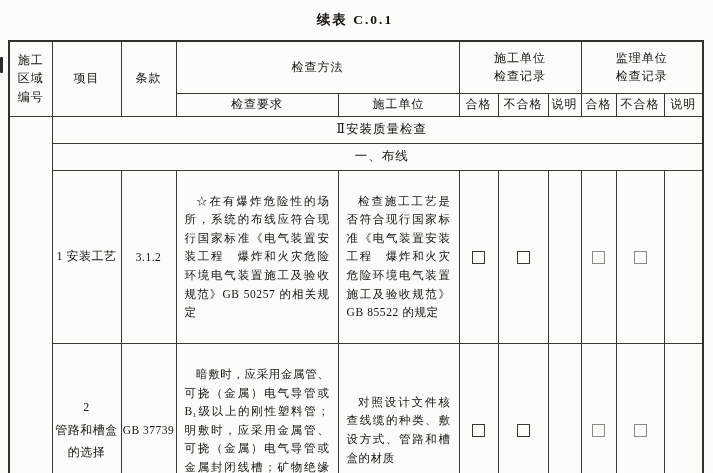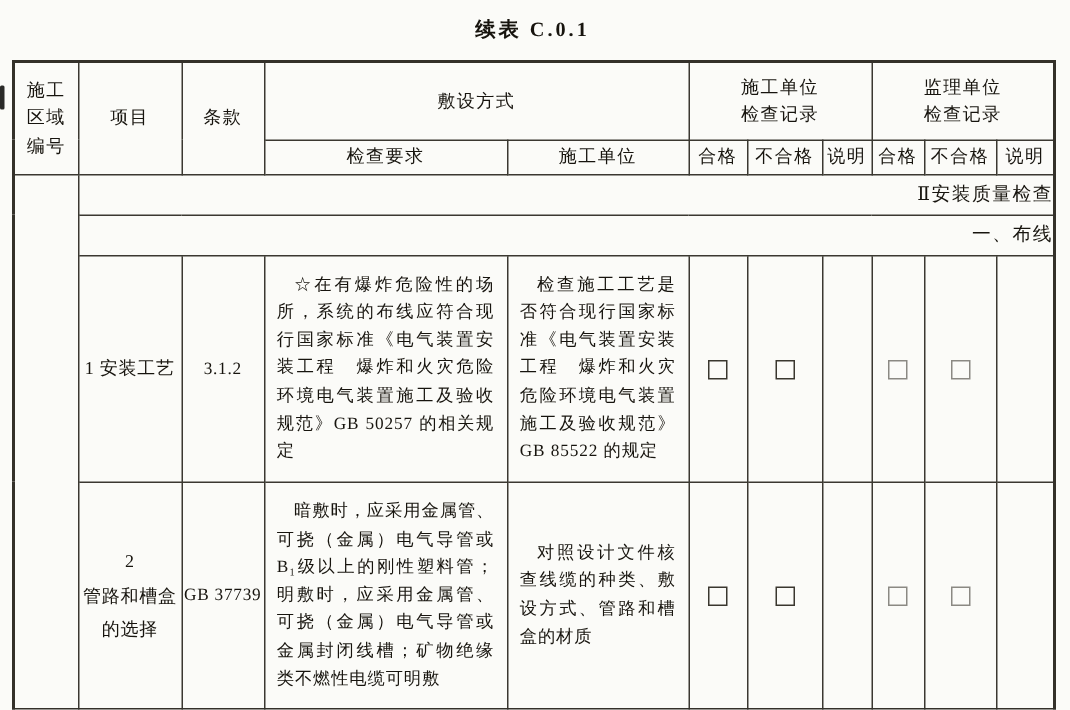--- a/index.html
+++ b/index.html
@@ -21,26 +21,26 @@
     border-collapse:collapse; table-layout:fixed;
     border:2px solid #34312a;
   }
   th, td {
     border:1px solid #3b3831; padding:0; margin:0;
     font-weight:normal; font-size:12px; text-align:center;
     vertical-align:middle; overflow:hidden;
   }
   .pre { white-space:pre-line; line-height:1.55; }
   .hdr { font-size:12px; letter-spacing:1px; }
-  .sec-cell { text-align:right; padding-left:9px; font-size:12.5px; letter-spacing:1px; }
+  .sec-cell { text-align:center; padding-left:9px; font-size:12.5px; letter-spacing:1px; }
   .sec-cell.indent { }
   .item-cell { font-size:12px; letter-spacing:0.5px; line-height:1.9; }
   .clause-cell { font-size:11.5px; letter-spacing:0.5px;text-align:center; }
   .txt-cell {
-    text-align:justify; padding:10px 8px; font-size:11.5px;
+    text-align:justify; padding:21px 8px; font-size:11.5px;
     line-height:1.62; letter-spacing:0.6px; text-indent:1em;
   }
   .cb {
     display:inline-block; width:11px; height:11px;
     border:1.5px solid #3a372f; background:transparent; vertical-align:middle;
   }
   .cb.sup { border-color:#8b8983; }
 </style>
 </head>
 <body>
@@ -63,21 +63,21 @@
       <col style="width:39px">
   </colgroup>
 
   <tbody>
       <tr style="height:52px">
     <th rowspan="2" class="pre hdr">施工
 区域
 编号</th>
     <th rowspan="2" class="hdr">项目</th>
     <th rowspan="2" class="hdr">条款</th>
-    <th colspan="2" class="hdr">敷设方式</th>
+    <th colspan="2" class="hdr">检查方法</th>
     <th colspan="3" class="pre hdr">施工单位
 检查记录</th>
     <th colspan="3" class="pre hdr">监理单位
 检查记录</th>
   </tr>
 
   <tr style="height:23px">
     <th class="hdr">检查要求</th>
     <th class="hdr">施工单位</th>
     <th class="hdr">合格</th>

